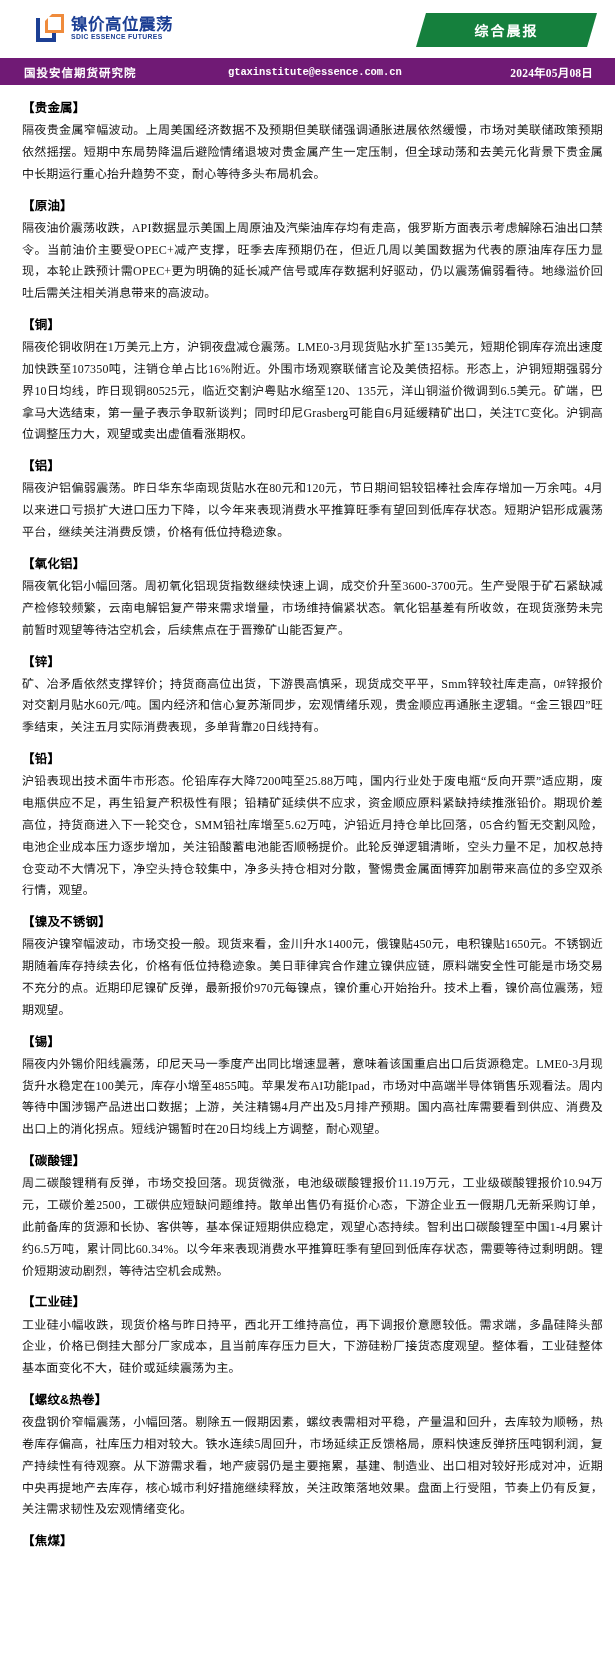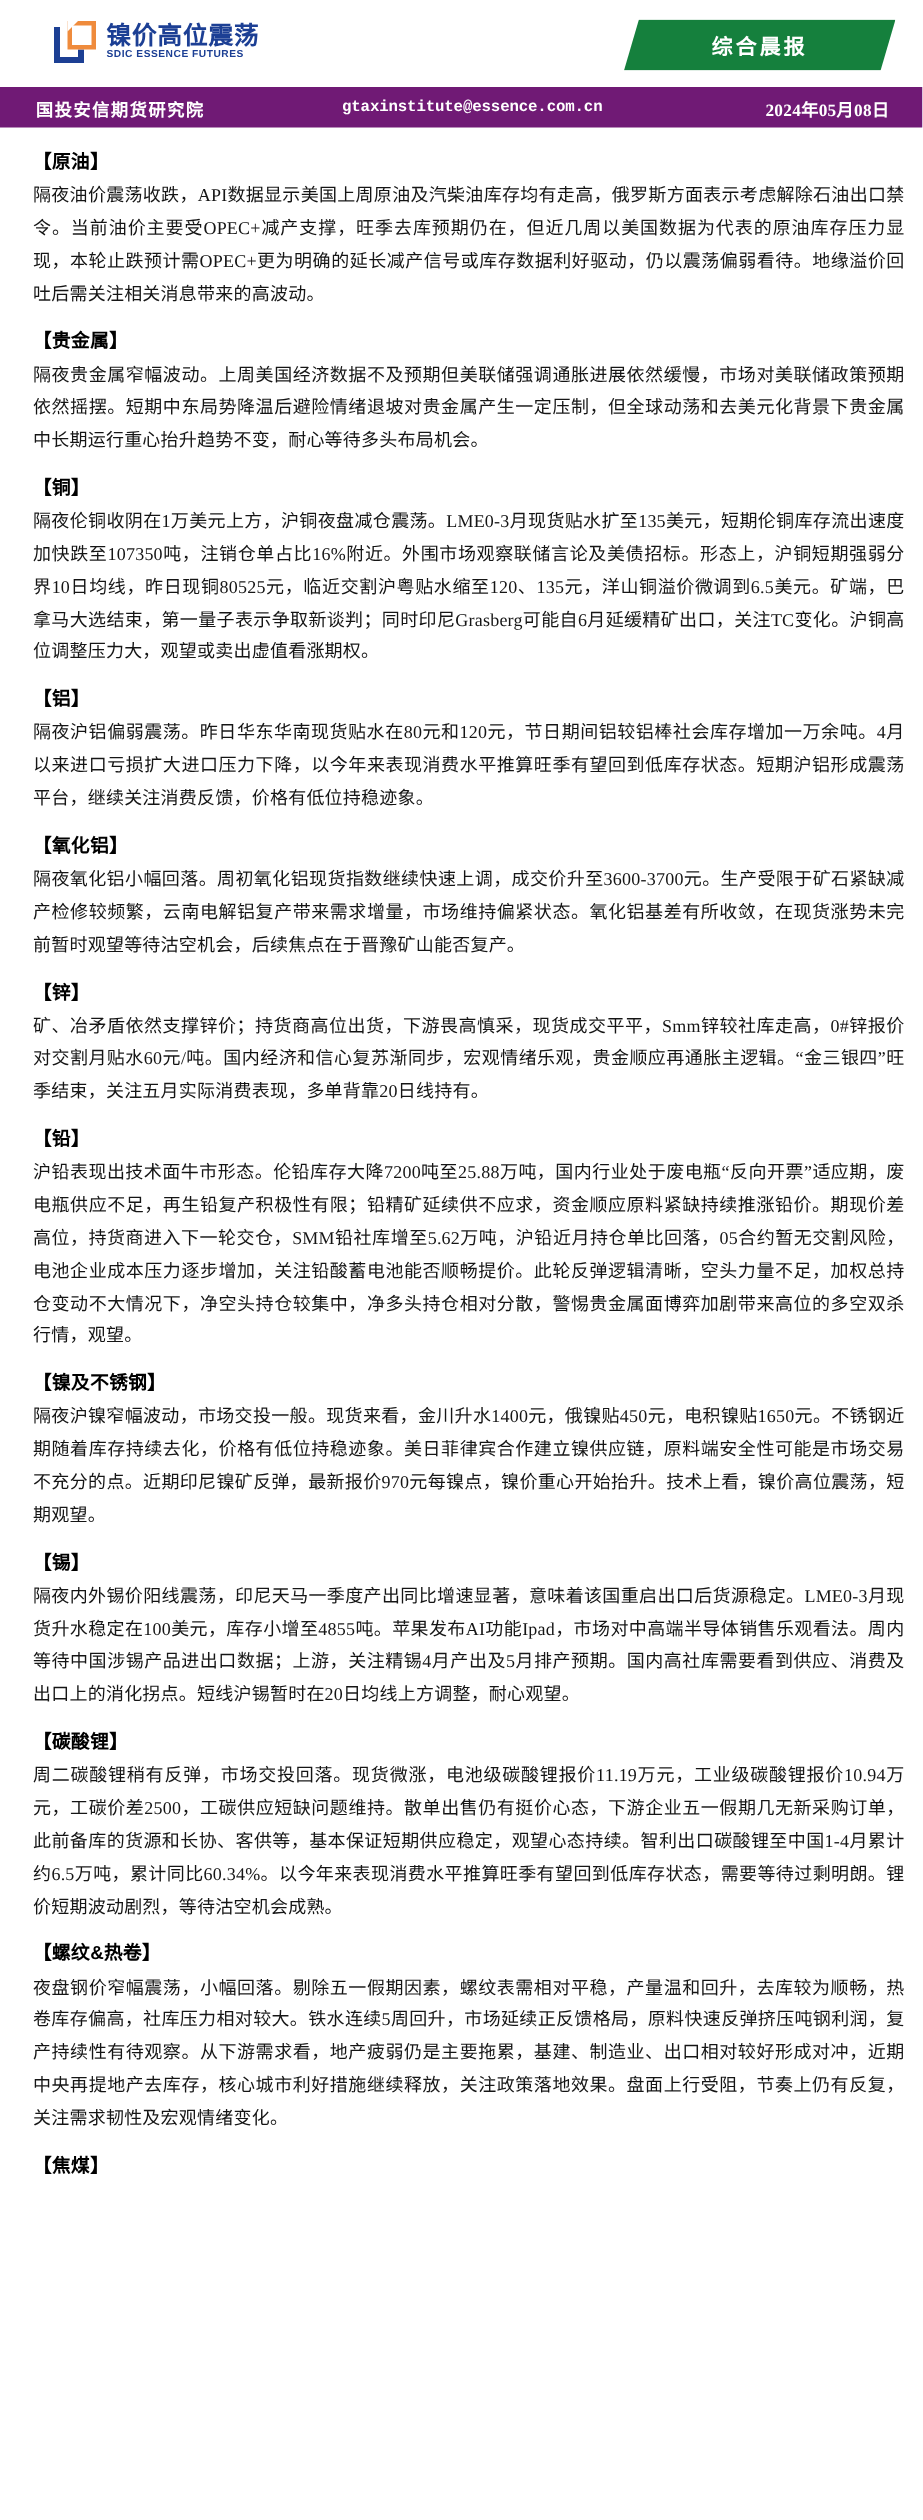--- a/index.html
+++ b/index.html
@@ -189,28 +189,28 @@
 </div>
 
 <div class="infobar">
   <span class="ib-org">国投安信期货研究院</span>
   <span class="ib-mail">gtaxinstitute@essence.com.cn</span>
   <span class="ib-date">2024年05月08日</span>
 </div>
 
 <div class="content">
     <div class="section">
+      <div class="sec-title">【贵金属】</div>
+      <p class="sec-body">隔夜贵金属窄幅波动。上周美国经济数据不及预期但美联储强调通胀进展依然缓慢，市场对美联储政策预期依然摇摆。短期中东局势降温后避险情绪退坡对贵金属产生一定压制，但全球动荡和去美元化背景下贵金属中长期运行重心抬升趋势不变，耐心等待多头布局机会。</p>
+    </div>
+    <div class="section">
       <div class="sec-title">【原油】</div>
       <p class="sec-body">隔夜油价震荡收跌，API数据显示美国上周原油及汽柴油库存均有走高，俄罗斯方面表示考虑解除石油出口禁令。当前油价主要受OPEC+减产支撑，旺季去库预期仍在，但近几周以美国数据为代表的原油库存压力显现，本轮止跌预计需OPEC+更为明确的延长减产信号或库存数据利好驱动，仍以震荡偏弱看待。地缘溢价回吐后需关注相关消息带来的高波动。</p>
     </div>
     <div class="section">
-      <div class="sec-title">【贵金属】</div>
-      <p class="sec-body">隔夜贵金属窄幅波动。上周美国经济数据不及预期但美联储强调通胀进展依然缓慢，市场对美联储政策预期依然摇摆。短期中东局势降温后避险情绪退坡对贵金属产生一定压制，但全球动荡和去美元化背景下贵金属中长期运行重心抬升趋势不变，耐心等待多头布局机会。</p>
-    </div>
-    <div class="section">
       <div class="sec-title">【铜】</div>
       <p class="sec-body">隔夜伦铜收阴在1万美元上方，沪铜夜盘减仓震荡。LME0-3月现货贴水扩至135美元，短期伦铜库存流出速度加快跌至107350吨，注销仓单占比16%附近。外围市场观察联储言论及美债招标。形态上，沪铜短期强弱分界10日均线，昨日现铜80525元，临近交割沪粤贴水缩至120、135元，洋山铜溢价微调到6.5美元。矿端，巴拿马大选结束，第一量子表示争取新谈判；同时印尼Grasberg可能自6月延缓精矿出口，关注TC变化。沪铜高位调整压力大，观望或卖出虚值看涨期权。</p>
     </div>
     <div class="section">
       <div class="sec-title">【铝】</div>
       <p class="sec-body">隔夜沪铝偏弱震荡。昨日华东华南现货贴水在80元和120元，节日期间铝较铝棒社会库存增加一万余吨。4月以来进口亏损扩大进口压力下降，以今年来表现消费水平推算旺季有望回到低库存状态。短期沪铝形成震荡平台，继续关注消费反馈，价格有低位持稳迹象。</p>
     </div>
     <div class="section">
       <div class="sec-title">【氧化铝】</div>
       <p class="sec-body">隔夜氧化铝小幅回落。周初氧化铝现货指数继续快速上调，成交价升至3600-3700元。生产受限于矿石紧缺减产检修较频繁，云南电解铝复产带来需求增量，市场维持偏紧状态。氧化铝基差有所收敛，在现货涨势未完前暂时观望等待沽空机会，后续焦点在于晋豫矿山能否复产。</p>
@@ -229,19 +229,23 @@
     </div>
     <div class="section">
       <div class="sec-title">【锡】</div>
       <p class="sec-body">隔夜内外锡价阳线震荡，印尼天马一季度产出同比增速显著，意味着该国重启出口后货源稳定。LME0-3月现货升水稳定在100美元，库存小增至4855吨。苹果发布AI功能Ipad，市场对中高端半导体销售乐观看法。周内等待中国涉锡产品进出口数据；上游，关注精锡4月产出及5月排产预期。国内高社库需要看到供应、消费及出口上的消化拐点。短线沪锡暂时在20日均线上方调整，耐心观望。</p>
     </div>
     <div class="section">
       <div class="sec-title">【碳酸锂】</div>
       <p class="sec-body">周二碳酸锂稍有反弹，市场交投回落。现货微涨，电池级碳酸锂报价11.19万元，工业级碳酸锂报价10.94万元，工碳价差2500，工碳供应短缺问题维持。散单出售仍有挺价心态，下游企业五一假期几无新采购订单，此前备库的货源和长协、客供等，基本保证短期供应稳定，观望心态持续。智利出口碳酸锂至中国1-4月累计约6.5万吨，累计同比60.34%。以今年来表现消费水平推算旺季有望回到低库存状态，需要等待过剩明朗。锂价短期波动剧烈，等待沽空机会成熟。</p>
     </div>
     <div class="section">
+      <div class="sec-title">【工业硅】</div>
+      <p class="sec-body">工业硅小幅收跌，现货价格与昨日持平，西北开工维持高位，再下调报价意愿较低。需求端，多晶硅降头部企业，价格已倒挂大部分厂家成本，且当前库存压力巨大，下游硅粉厂接货态度观望。整体看，工业硅整体基本面变化不大，硅价或延续震荡为主。</p>
+    </div>
+    <div class="section">
       <div class="sec-title">【螺纹&amp;热卷】</div>
       <p class="sec-body">夜盘钢价窄幅震荡，小幅回落。剔除五一假期因素，螺纹表需相对平稳，产量温和回升，去库较为顺畅，热卷库存偏高，社库压力相对较大。铁水连续5周回升，市场延续正反馈格局，原料快速反弹挤压吨钢利润，复产持续性有待观察。从下游需求看，地产疲弱仍是主要拖累，基建、制造业、出口相对较好形成对冲，近期中央再提地产去库存，核心城市利好措施继续释放，关注政策落地效果。盘面上行受阻，节奏上仍有反复，关注需求韧性及宏观情绪变化。</p>
     </div>
     <div class="section">
       <div class="sec-title">【焦煤】</div>
     </div>
   </div>
 
 </body></html>

